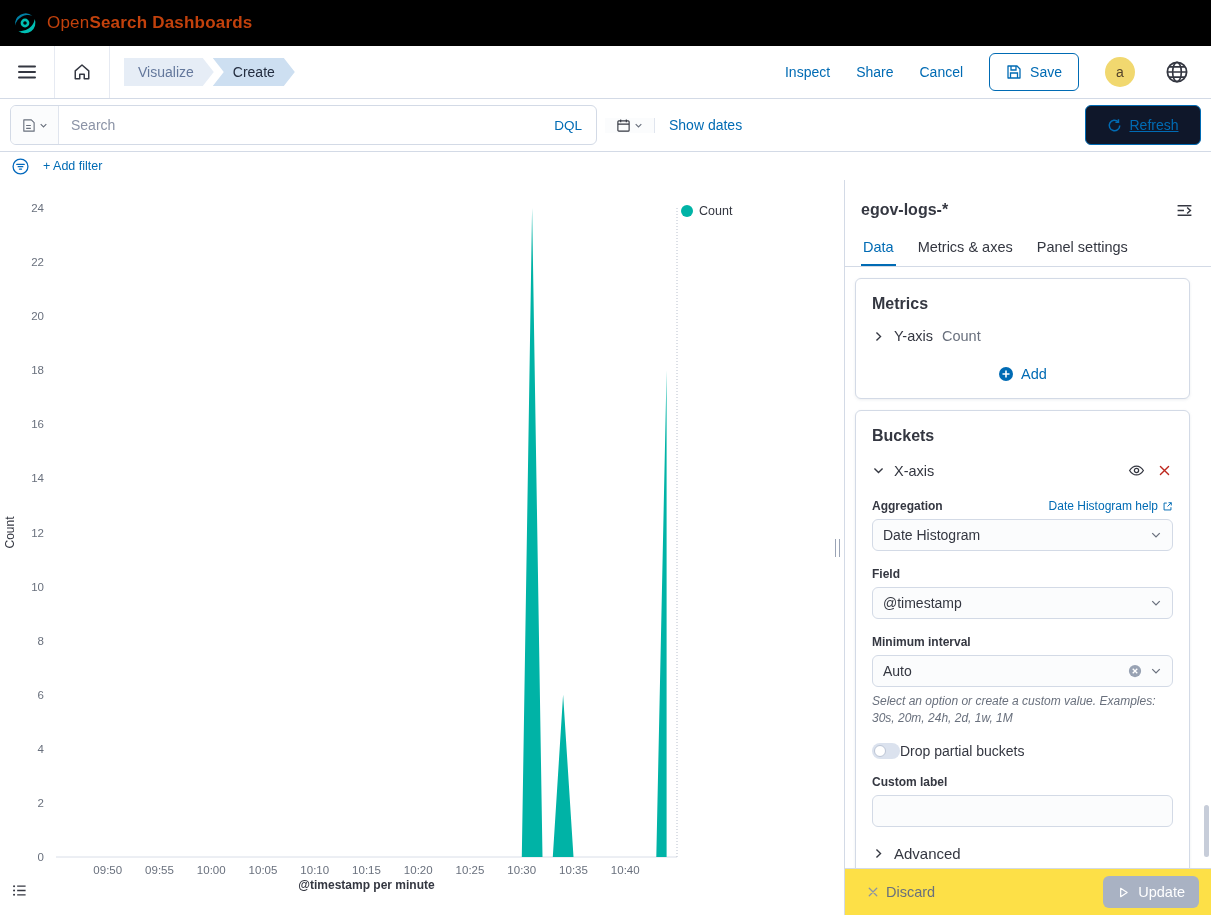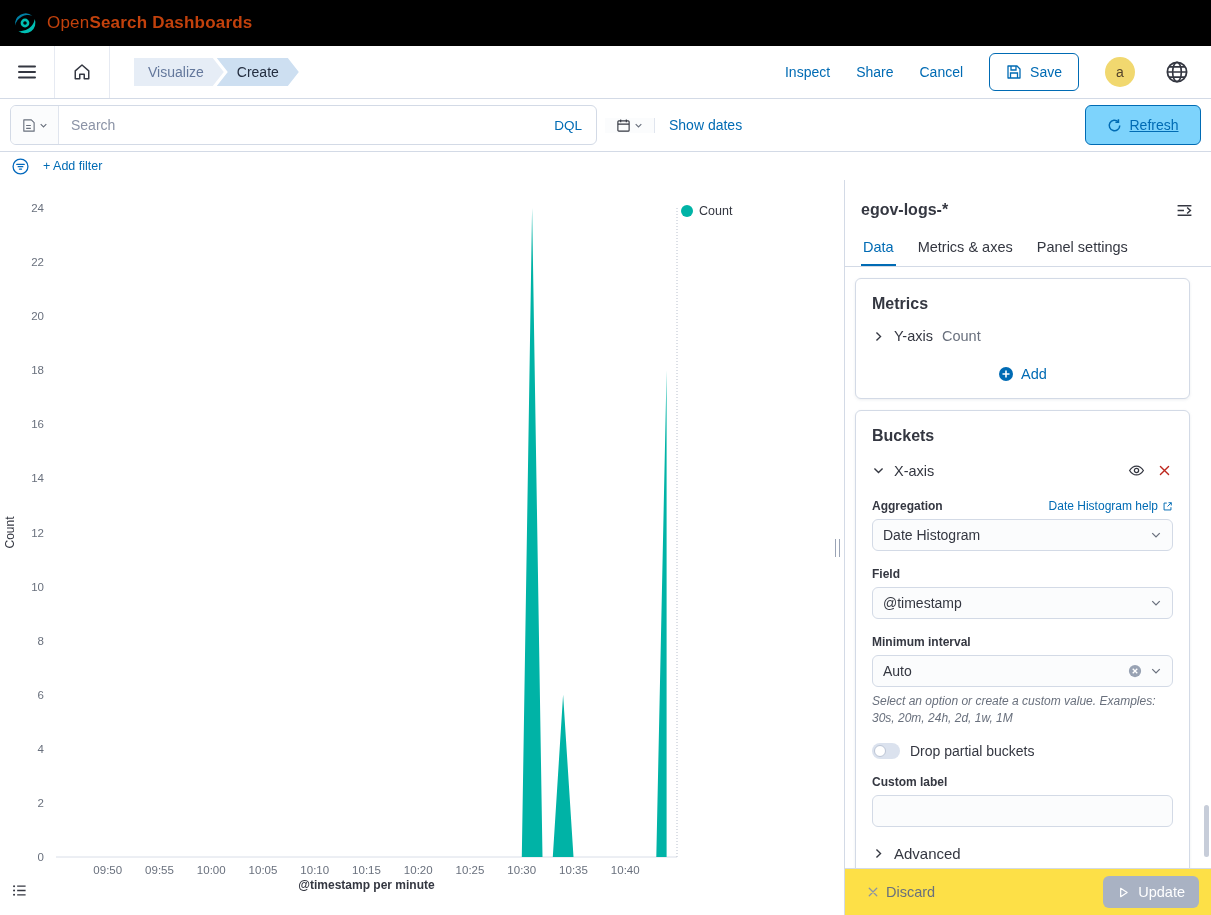--- a/index.html
+++ b/index.html
@@ -10,21 +10,21 @@
   .topbar { height:46px; background:#000; display:flex; align-items:center; padding:0 12px; }
   .brand { display:flex; align-items:center; gap:9px; }
   .brand-text { color:#c2410c; font-size:17px; letter-spacing:.2px; }
   .brand-text .lt { font-weight:300; }
   .brand-text .bd { font-weight:700; }
 
   
   .navbar { height:53px; display:flex; align-items:center; border-bottom:1px solid #d3dae6; padding:0 10px 0 0; }
   .nav-cell { height:100%; display:flex; align-items:center; padding:0 14px; border-right:1px solid #e6eaf2; }
   .icon-btn { background:none; border:none; cursor:pointer; display:flex; align-items:center; justify-content:center; padding:4px; }
-  .crumbs { display:flex; align-items:center; margin-left:24px; }
+  .crumbs { display:flex; align-items:center; margin-left:14px;gap:6px; }
   .crumb { height:28px; display:flex; align-items:center; padding:0 20px 0 14px; font-size:14px; white-space:nowrap; }
   .crumb-first { background:#e6edf6; color:#64789c; clip-path:polygon(0 0,calc(100% - 11px) 0,100% 50%,calc(100% - 11px) 100%,0 100%); }
   .crumb-last { background:#cddff1; color:#232d3f; margin-left:-7px; padding-left:20px; font-weight:500;
       clip-path:polygon(0 0,calc(100% - 11px) 0,100% 50%,calc(100% - 11px) 100%,0 100%,11px 50%); }
   .nav-spacer { flex:1; }
   .nav-actions { display:flex; align-items:center; gap:26px; padding-right:8px; }
   .nav-link { color:#006BB4; font-size:14px; background:none; border:none; cursor:pointer; }
   .save-btn { display:flex; align-items:center; gap:8px; height:38px; padding:0 16px; border:1px solid #006BB4; border-radius:6px; background:#fff; color:#006BB4; font-size:14px; font-weight:500; cursor:pointer; }
   .avatar { width:30px; height:30px; border-radius:50%; background:#f1d86f; color:#54442a; display:flex; align-items:center; justify-content:center; font-size:14px; cursor:pointer; border:none; }
 
@@ -32,21 +32,21 @@
   .searchbar { height:53px; display:flex; align-items:center; gap:8px; padding:0 10px; border-bottom:1px solid #d3dae6; }
   .query-row { flex:1; display:flex; height:40px; border:1px solid #d3dae6; border-radius:6px; background:#fff; overflow:hidden; }
   .saved-query-btn { width:48px; display:flex; align-items:center; justify-content:center; gap:3px; border:none; border-right:1px solid #e0e5ee; background:#fbfcfd; cursor:pointer; }
   .search-input { flex:1; border:none; outline:none; font-size:14px; padding:0 12px; color:#343741; }
   .search-input::placeholder { color:#8b93a6; }
   .dql-btn { border:none; background:none; color:#006BB4; font-size:13.5px; padding:0 14px; cursor:pointer; }
   .date-part { width:472px; display:flex; align-items:center; border-left:1px solid #d3dae6; }
   .cal-btn { width:50px; height:100%; display:flex; align-items:center; justify-content:center; gap:3px; border:none; border-right:1px solid #e0e5ee; background:#fbfcfd; cursor:pointer; }
   .time-text { flex:1; padding:0 14px; font-size:14px; color:#343741; cursor:pointer; }
   .show-dates { border:none; background:none; color:#006BB4; font-size:14px; padding:0 14px; cursor:pointer; white-space:nowrap; }
-  .refresh-btn { width:116px; height:40px; display:flex; align-items:center; justify-content:center; gap:7px; border:1px solid #006BB4; border-radius:6px; background:#7dd3fc; color:#006BB4; font-size:14px; font-weight:500; cursor:pointer; }
+  .refresh-btn { width:116px; height:40px; display:flex; align-items:center; justify-content:center; gap:7px; border:1px solid #006BB4; border-radius:6px; background:#0f172a; color:#006BB4; font-size:14px; font-weight:500; cursor:pointer; }
   .refresh-btn span { text-decoration:underline; }
 
   
   .filterbar { height:28px; display:flex; align-items:center; gap:14px; padding:0 12px; }
   .add-filter { border:none; background:none; color:#006BB4; font-size:12.5px; cursor:pointer; }
 
   
   .main { display:flex; height:735px; position:relative; }
   .chart-section { flex:1; position:relative; }
   #vis-svg { position:absolute; left:0; top:0; }
@@ -80,21 +80,21 @@
   .xaxis-row .sp { flex:1; }
   .xaxis-row .icon-btn { padding:2px; }
   .form-label { font-size:12px; font-weight:600; color:#343741; margin-bottom:6px; }
   .label-row { display:flex; align-items:center; justify-content:space-between; margin-bottom:6px; }
   .label-row .form-label { margin-bottom:0; }
   .help-link { display:flex; align-items:center; gap:4px; border:none; background:none; color:#006BB4; font-size:12px; cursor:pointer; }
   .select { height:32px; background:#fbfcfd; border:1px solid #d3dae6; border-radius:6px; display:flex; align-items:center; justify-content:space-between; padding:0 10px; font-size:14px; color:#343741; cursor:pointer; width:100%; }
   .select .icons { display:flex; align-items:center; gap:8px; }
   .fgroup { margin-top:16px; }
   .hint { margin-top:6px; font-size:12px; color:#69707D; line-height:1.45;font-style:italic; }
-  .switch-row { margin-top:15px; display:flex; align-items:flex-end; gap:10px; }
+  .switch-row { margin-top:15px; display:flex; align-items:flex-end; }
   .switch { width:28px; height:16px; border-radius:8px; background:#dbe2ee; position:relative; border:none; cursor:pointer; }
   .switch .knob { position:absolute; left:2px; top:2px; width:12px; height:12px; border-radius:50%; background:#fff; border:1px solid #bcc5d5; }
   .switch-label { font-size:14px; color:#343741; }
   .text-input { width:100%; height:32px; background:#fbfcfd; border:1px solid #d3dae6; border-radius:6px; padding:0 10px; font-size:14px; color:#343741; outline:none; }
   .advanced-row { margin-top:18px; display:flex; align-items:center; gap:9px; font-size:15px; color:#343741; background:none; border:none; cursor:pointer; }
   .panel-footer { height:47px; border-top:1px solid #d3dae6; display:flex; align-items:center; justify-content:space-between; padding:0 12px; background:#fde047; }
   .discard-btn { display:flex; align-items:center; gap:7px; border:none; background:none; color:#69707D; font-size:14.5px; cursor:pointer; padding:6px 10px; }
   .update-btn { display:flex; align-items:center; gap:8px; height:32px; padding:0 14px; border:none; border-radius:6px; background:#a9b2c3; color:#fff; font-size:14.5px; font-weight:500; cursor:not-allowed; }
   .scroll-thumb { position:absolute; right:2px; top:625px; width:5px; height:52px; border-radius:3px; background:#c7cdd9; }
 </style>

